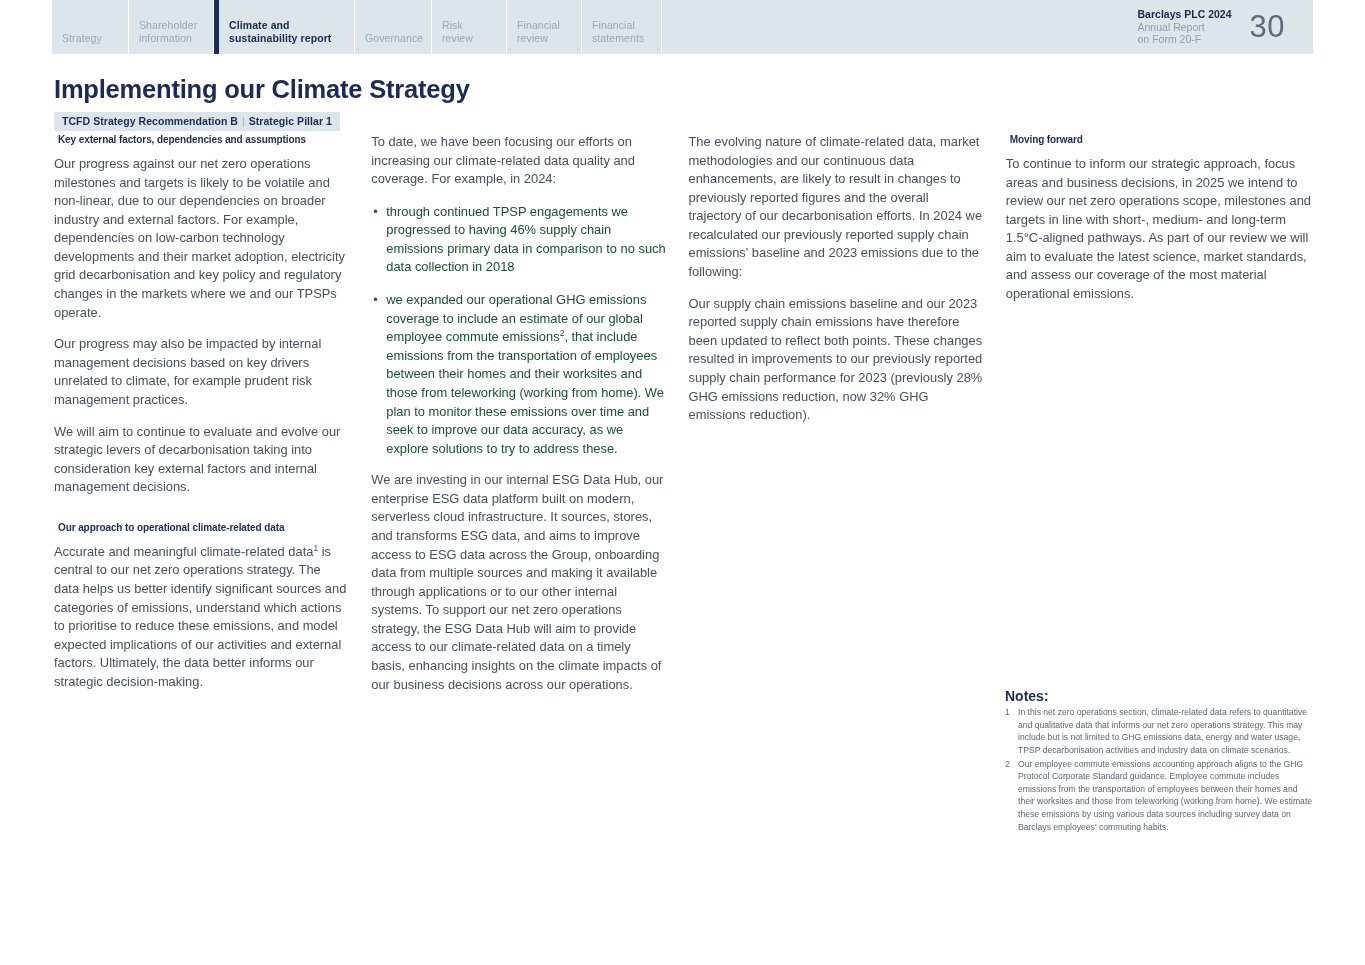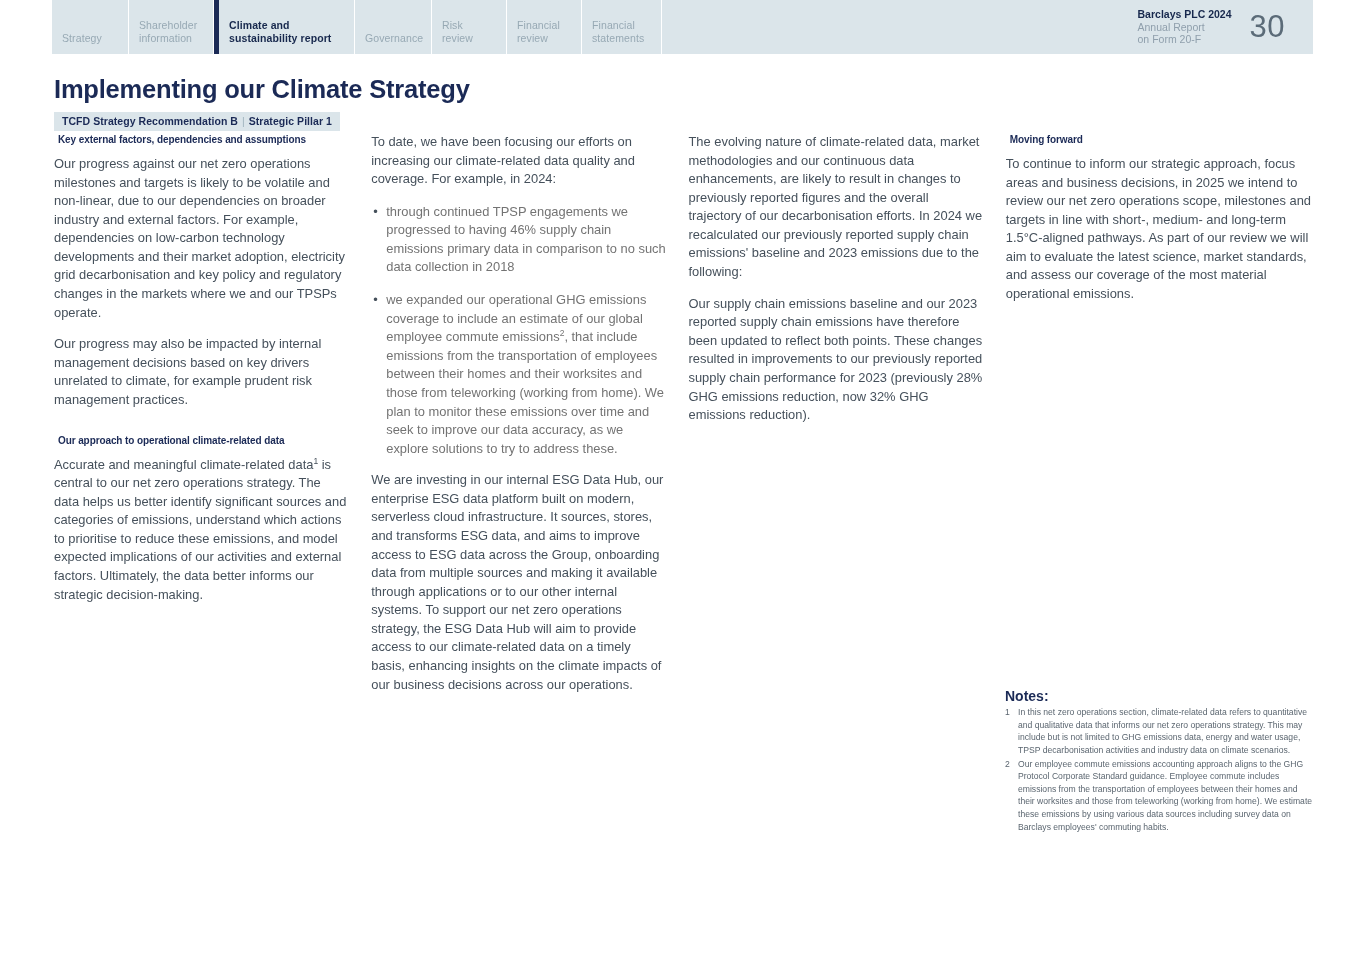--- a/index.html
+++ b/index.html
@@ -161,21 +161,21 @@
     list-style: none;
     margin: 0 0 13px 0;
     padding: 0;
   }
   ul.bullets li {
     position: relative;
     padding-left: 15px;
     font-size: 12.9px;
     line-height: 1.44;
     margin-bottom: 11px;
-    color: #737373;
+    color: #14532d;
     margin-top: 14px;
   }
   ul.bullets li:last-child { margin-bottom: 0; }
   ul.bullets li::before {
     content: "\2022";
     position: absolute;
     left: 2px;
     top: 0;
     color: #45505b;
     font-size: 12.9px;
@@ -266,20 +266,21 @@
 <div class="tcfd-badge">
   <span>TCFD Strategy Recommendation B</span><span class="divider">|</span><span>Strategic Pillar 1</span>
 </div>
 
 <div class="columns">
 
   <div class="col">
     <h2 class="sec-head">Key external factors, dependencies and assumptions</h2>
     <p class="body">Our progress against our net zero operations milestones and targets is likely to be volatile and non-linear, due to our dependencies on broader industry and external factors. For example, dependencies on low-carbon technology developments and their market adoption, electricity grid decarbonisation and key policy and regulatory changes in the markets where we and our TPSPs operate.</p>
     <p class="body">Our progress may also be impacted by internal management decisions based on key drivers unrelated to climate, for example prudent risk management practices.</p>
+    <p class="body">We will aim to continue to evaluate and evolve our strategic levers of decarbonisation taking into consideration key external factors and internal management decisions.</p>
     <h2 class="sec-head spaced">Our approach to operational climate-related data</h2>
     <p class="body"><span>Accurate and meaningful climate-related data</span><sup>1</sup><span> is central to our net zero operations strategy. The data helps us better identify significant sources and categories of emissions, understand which actions to prioritise to reduce these emissions, and model expected implications of our activities and external factors. Ultimately, the data better informs our strategic decision-making.</span></p>
   </div>
 
   <div class="col">
     <p class="body">To date, we have been focusing our efforts on increasing our climate-related data quality and coverage. For example, in 2024:</p>
     <ul class="bullets">
       <li>through continued TPSP engagements we progressed to having 46% supply chain emissions primary data in comparison to no such data collection in 2018</li>
       <li><span>we expanded our operational GHG emissions coverage to include an estimate of our global employee commute emissions</span><sup>2</sup><span>, that include emissions from the transportation of employees between their homes and their worksites and those from teleworking (working from home). We plan to monitor these emissions over time and seek to improve our data accuracy, as we explore solutions to try to address these.</span></li>
     </ul>

